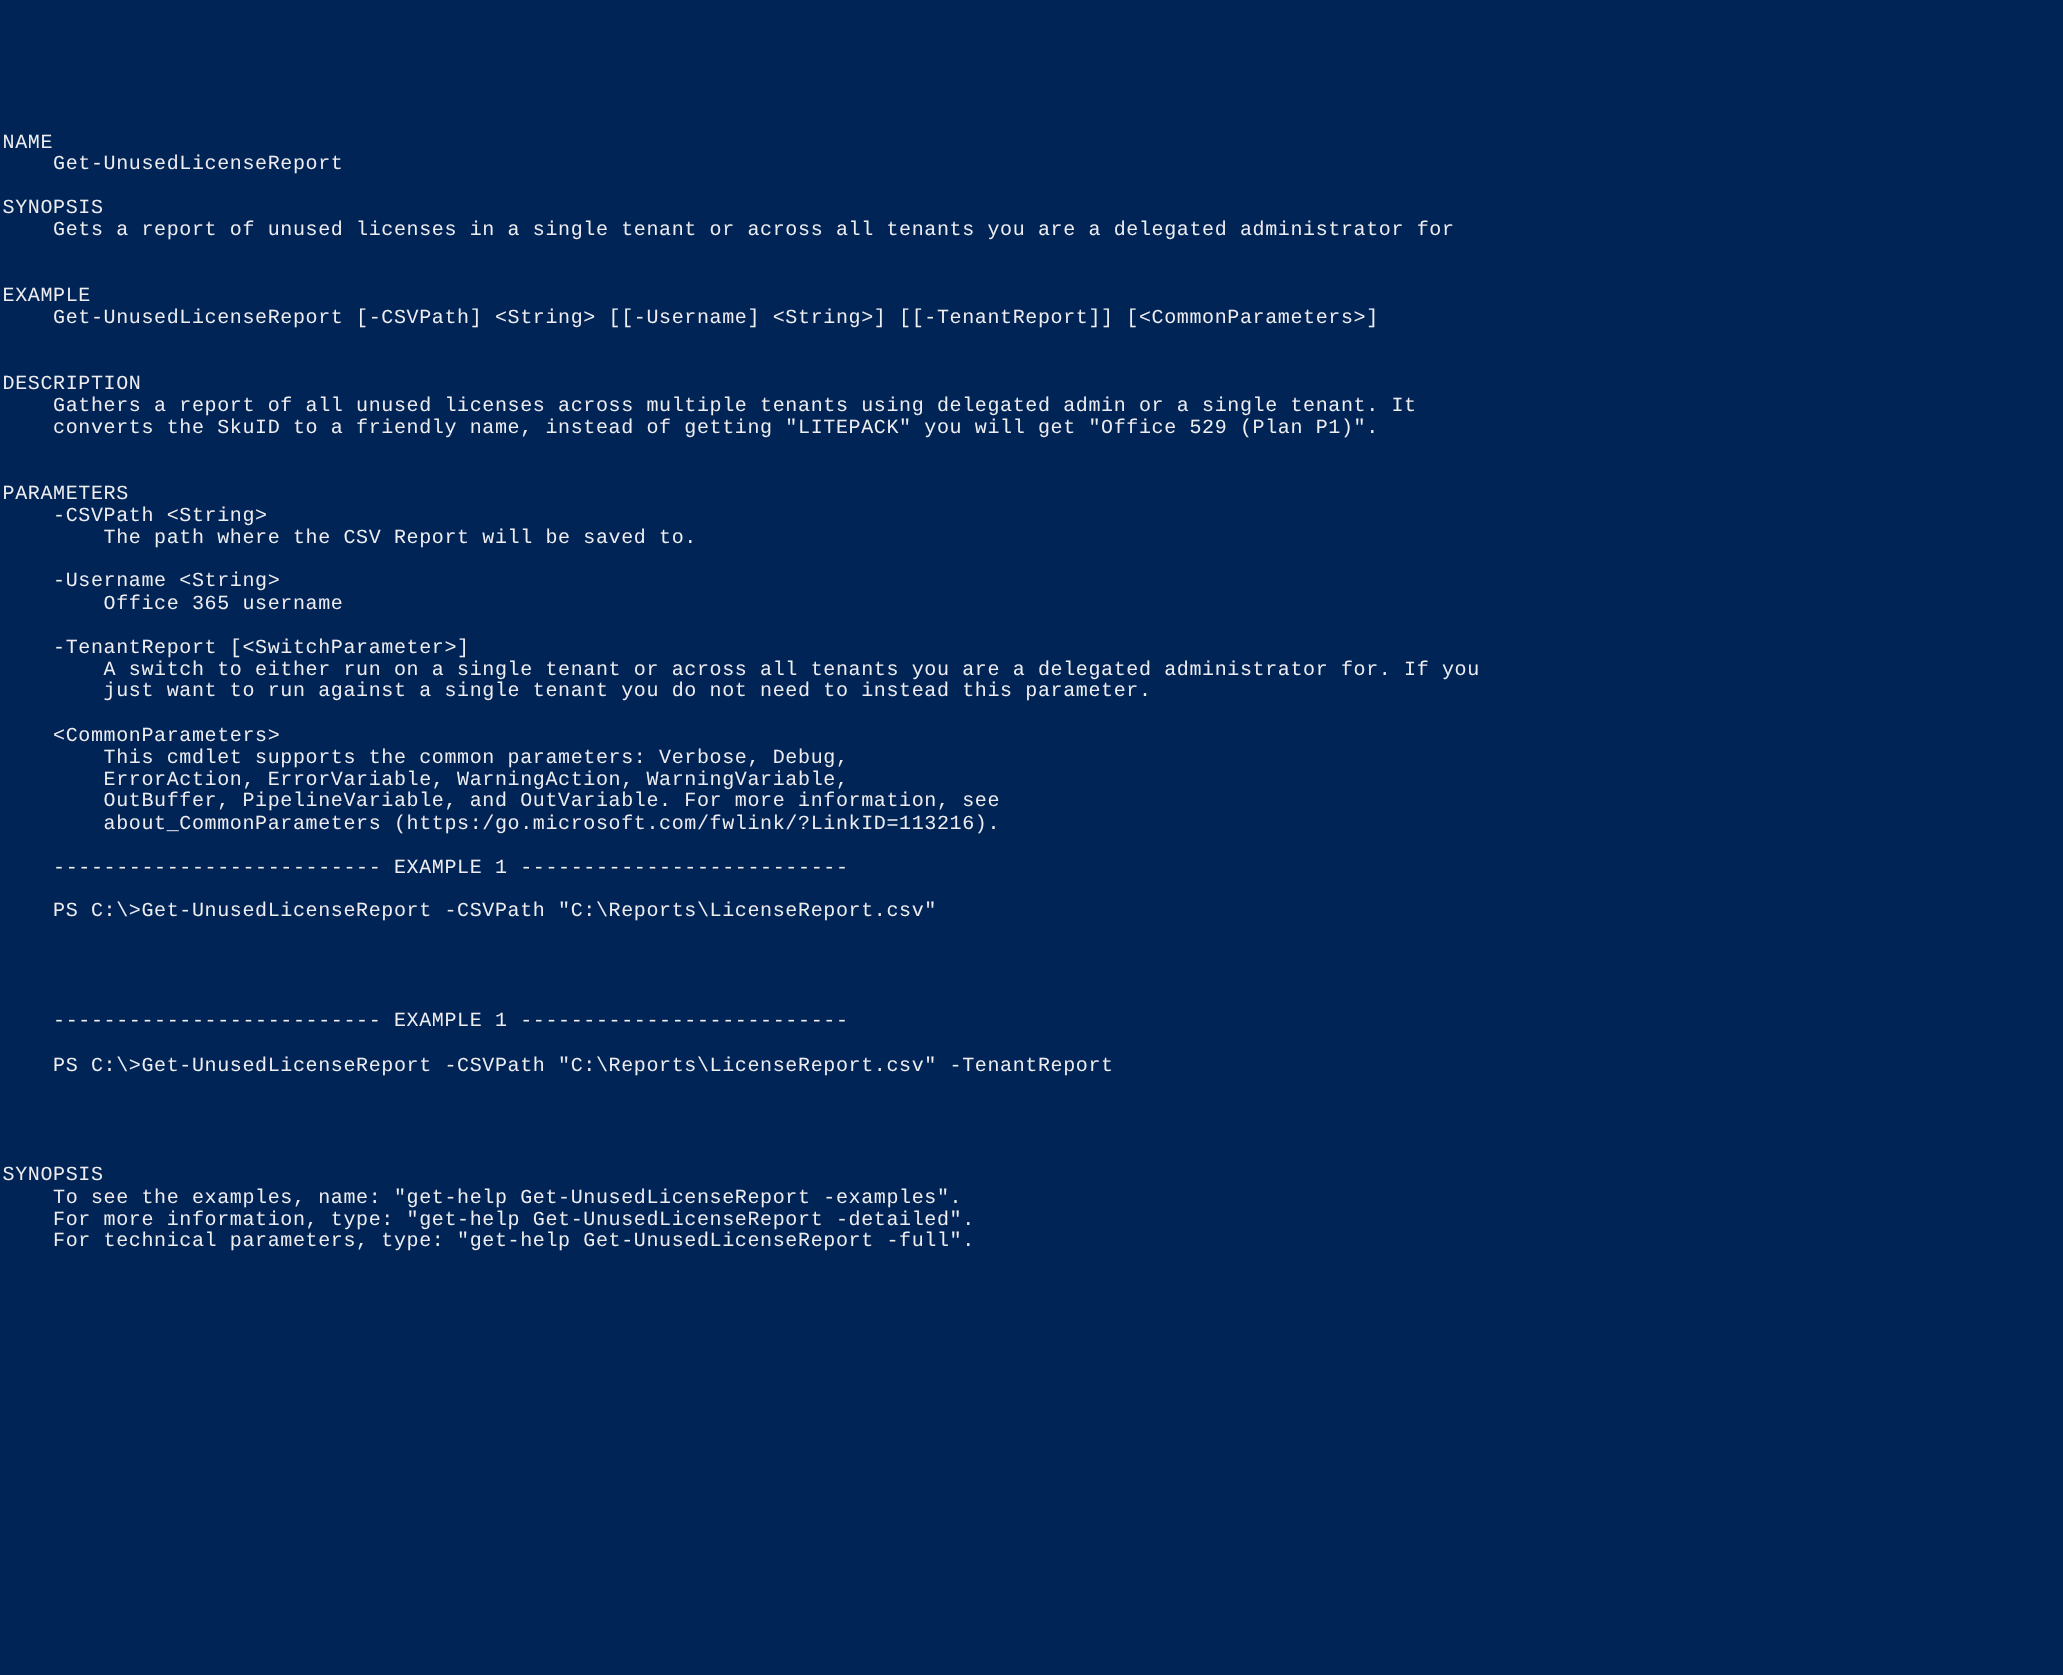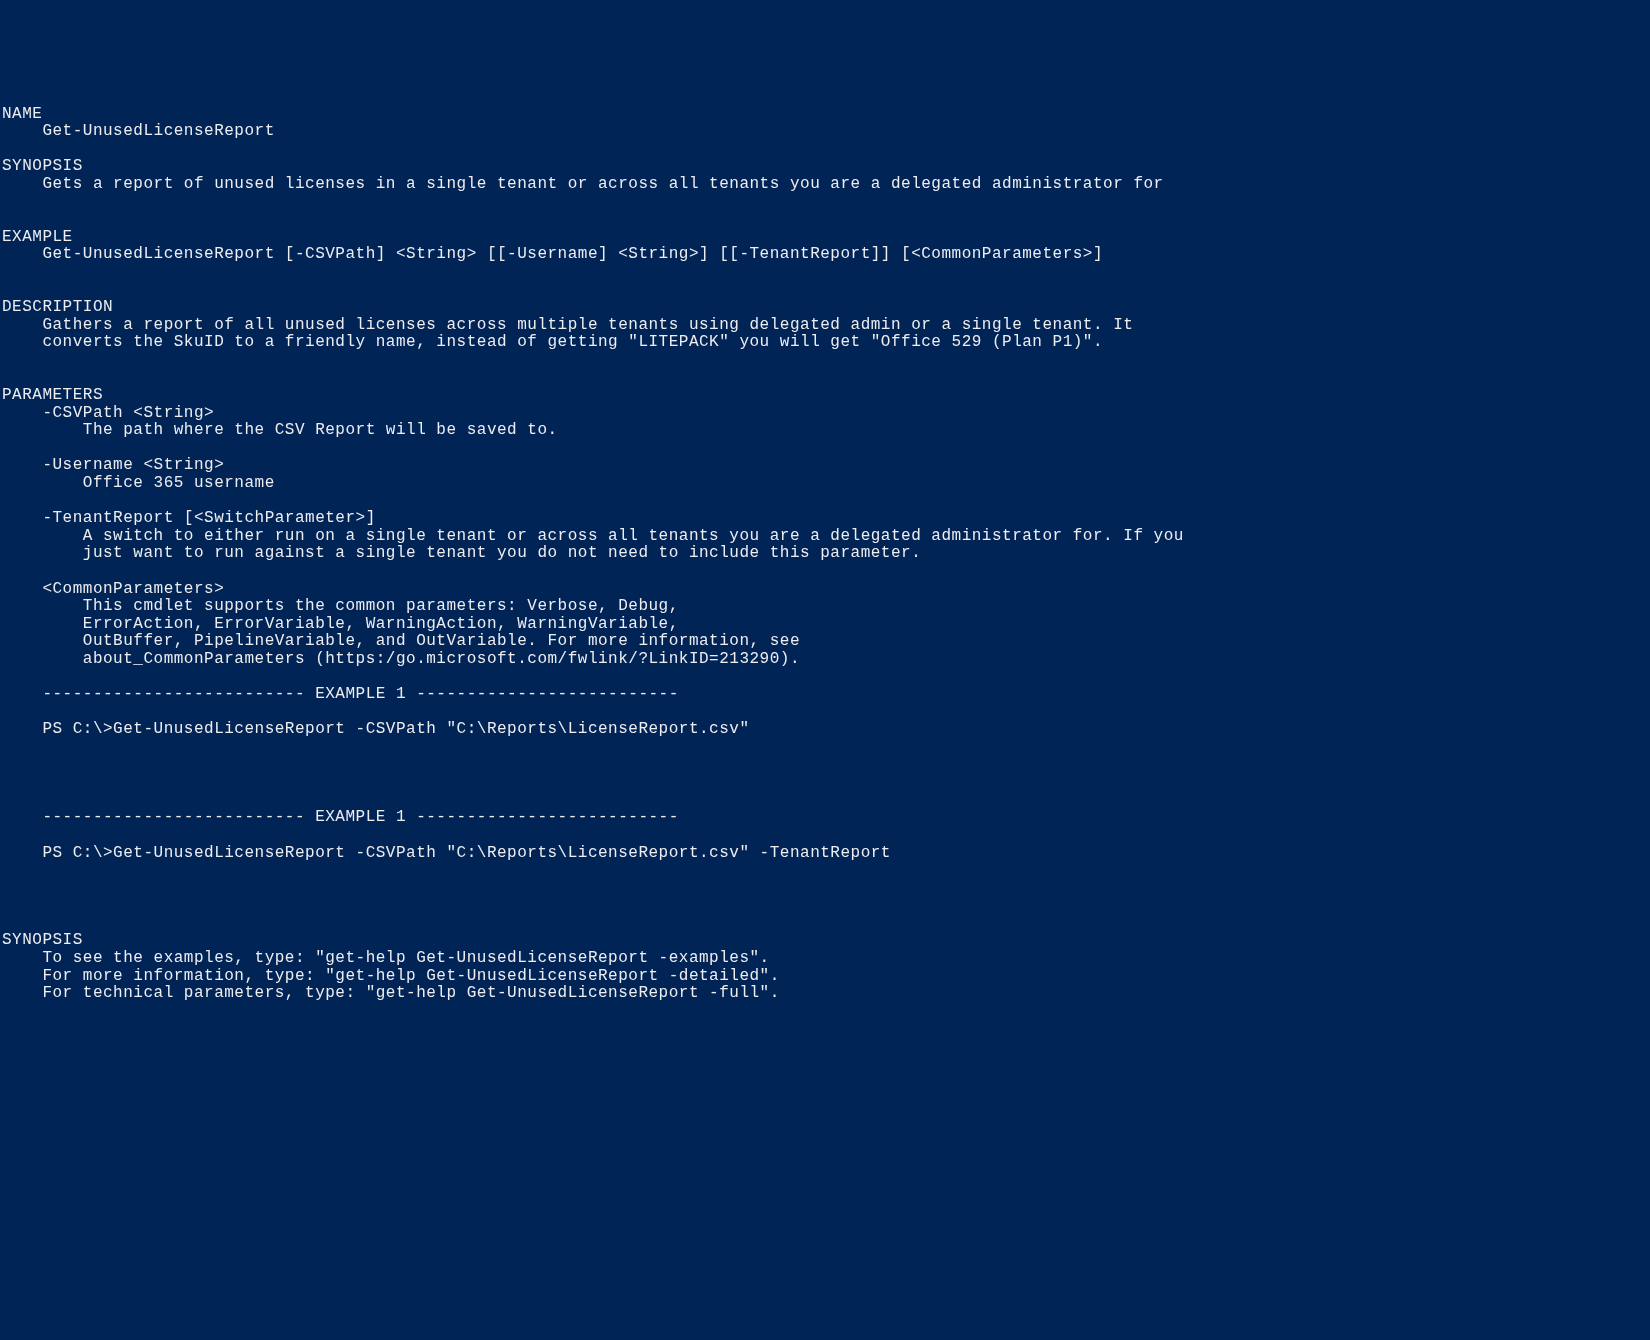--- a/index.html
+++ b/index.html
@@ -43,42 +43,42 @@
 
 <span>PARAMETERS</span>
 <span>    -CSVPath &lt;String&gt;</span>
 <span>        The path where the CSV Report will be saved to.</span>
 
 <span>    -Username &lt;String&gt;</span>
 <span>        Office 365 username</span>
 
 <span>    -TenantReport [&lt;SwitchParameter&gt;]</span>
 <span>        A switch to either run on a single tenant or across all tenants you are a delegated administrator for. If you</span>
-<span>        just want to run against a single tenant you do not need to include this parameter.</span>
+<span>        just want to run against a single tenant you do not need to instead this parameter.</span>
 
 <span>    &lt;CommonParameters&gt;</span>
 <span>        This cmdlet supports the common parameters: Verbose, Debug,</span>
 <span>        ErrorAction, ErrorVariable, WarningAction, WarningVariable,</span>
 <span>        OutBuffer, PipelineVariable, and OutVariable. For more information, see</span>
-<span>        about_CommonParameters (https:/go.microsoft.com/fwlink/?LinkID=213290).</span>
+<span>        about_CommonParameters (https:/go.microsoft.com/fwlink/?LinkID=113216).</span>
 
 <span>    -------------------------- EXAMPLE 1 --------------------------</span>
 
 <span>    PS C:\&gt;Get-UnusedLicenseReport -CSVPath "C:\Reports\LicenseReport.csv"</span>
 
 
 
 
 <span>    -------------------------- EXAMPLE 1 --------------------------</span>
 
 <span>    PS C:\&gt;Get-UnusedLicenseReport -CSVPath "C:\Reports\LicenseReport.csv" -TenantReport</span>
 
 
 
 
 <span>SYNOPSIS</span>
-<span>    To see the examples, type: "get-help Get-UnusedLicenseReport -examples".</span>
+<span>    To see the examples, name: "get-help Get-UnusedLicenseReport -examples".</span>
 <span>    For more information, type: "get-help Get-UnusedLicenseReport -detailed".</span>
 <span>    For technical parameters, type: "get-help Get-UnusedLicenseReport -full".</span>
 </div>
 
 
 
 
 </body></html>

